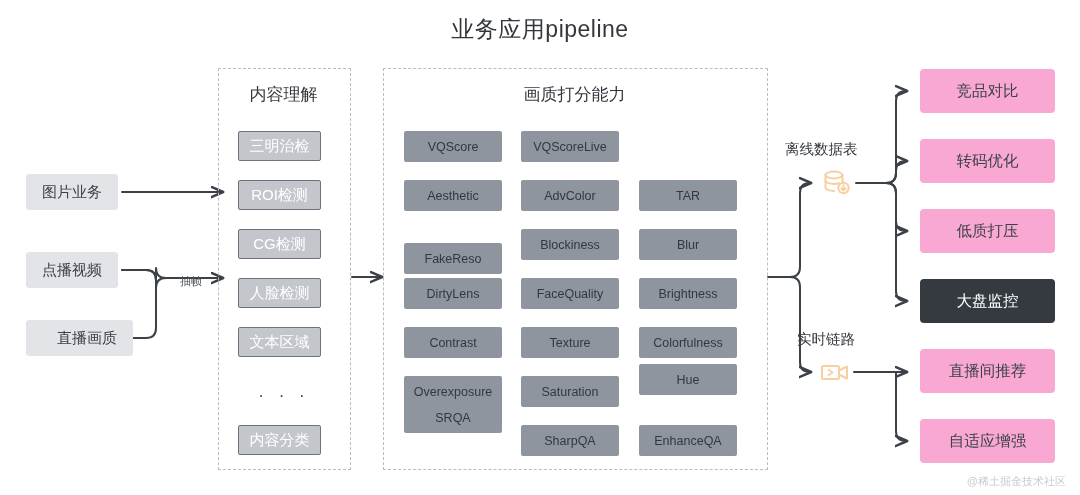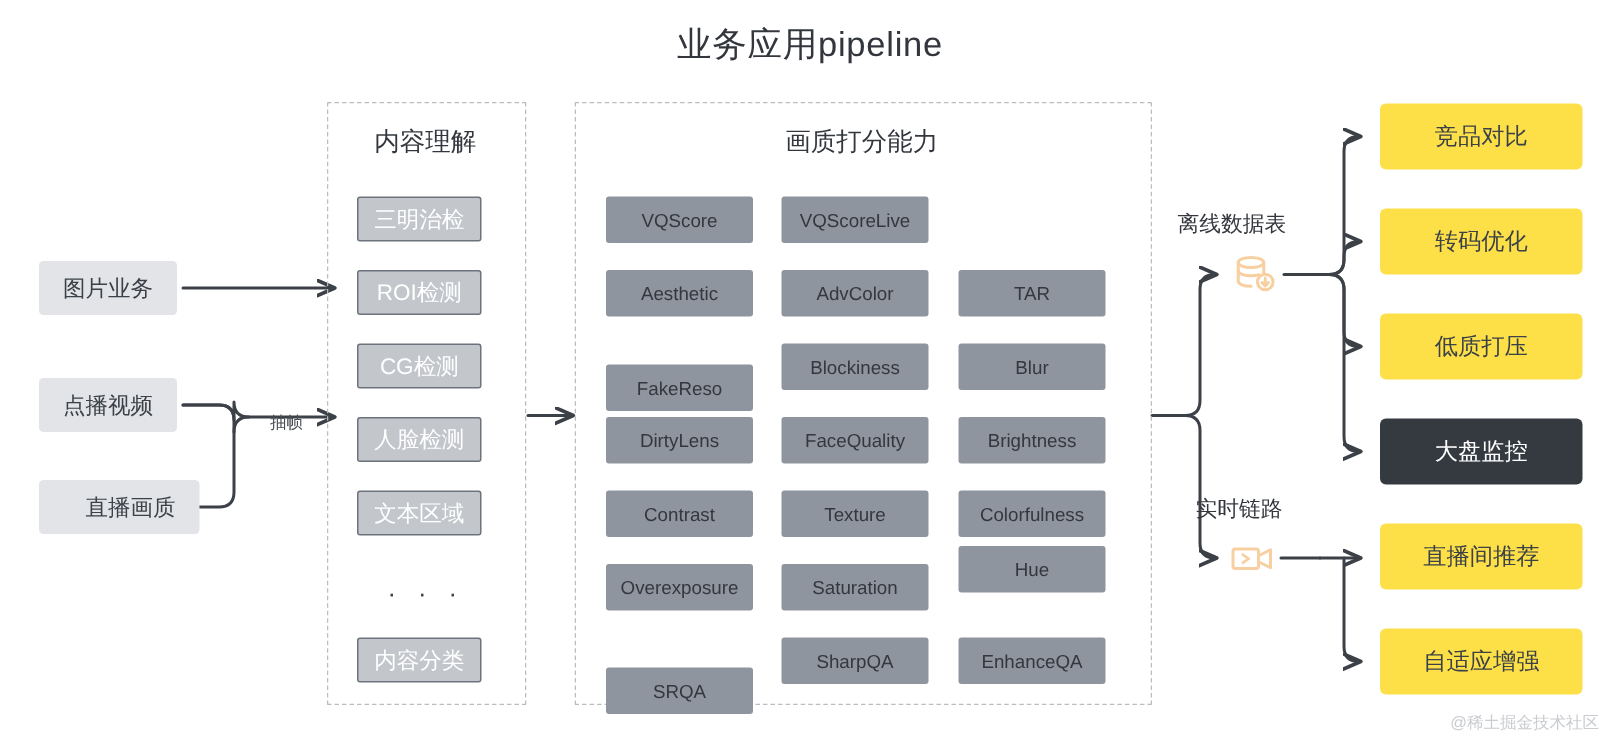--- a/index.html
+++ b/index.html
@@ -143,21 +143,21 @@
   }
   #icon-db { left: 822px; top: 170px; }
   #icon-cam { left: 820px; top: 359px; }
 
   
   .out-chip {
     position: absolute;
     left: 920px;
     width: 135px;
     height: 44px;
-    background: #fde047;
+    background: #f9a8d4;
     border-radius: 4px;
     display: flex;
     align-items: center;
     justify-content: center;
     font-size: 15.5px;
     color: #3c4148;
   }
   .out-chip.highlight {
     background: #343a40;
     color: #ffffff;
@@ -248,21 +248,21 @@
   <div class="q-chip" style="left:639px; top:278px">Brightness</div>
 
   <div class="q-chip" style="left:404px; top:327px">Contrast</div>
   <div class="q-chip" style="left:521px; top:327px">Texture</div>
   <div class="q-chip" style="left:639px; top:327px">Colorfulness</div>
 
   <div class="q-chip" style="left:404px; top:376px">Overexposure</div>
   <div class="q-chip" style="left:521px; top:376px">Saturation</div>
   <div class="q-chip" style="left:639px; top:364px">Hue</div>
 
-  <div class="q-chip" style="left:404px; top:445px">SRQA</div>
+  <div class="q-chip" style="left:404px; top:402px">SRQA</div>
   <div class="q-chip" style="left:521px; top:425px">SharpQA</div>
   <div class="q-chip" style="left:639px; top:425px">EnhanceQA</div>
 
   <div class="stage-label" id="stage-offline-label">离线数据表</div>
   <div class="stage-label" id="stage-realtime-label">实时链路</div>
 
   <svg class="stage-icon" id="icon-db" viewBox="0 0 30 26" xmlns="http://www.w3.org/2000/svg">
     <g fill="none" stroke="#f8cfa1" stroke-width="2" stroke-linecap="round" stroke-linejoin="round">
       <ellipse cx="12" cy="5" rx="8.5" ry="3.4"></ellipse>
       <path d="M3.5,5 L3.5,17.5 C3.5,19.4 7.3,20.9 12,20.9"></path>

